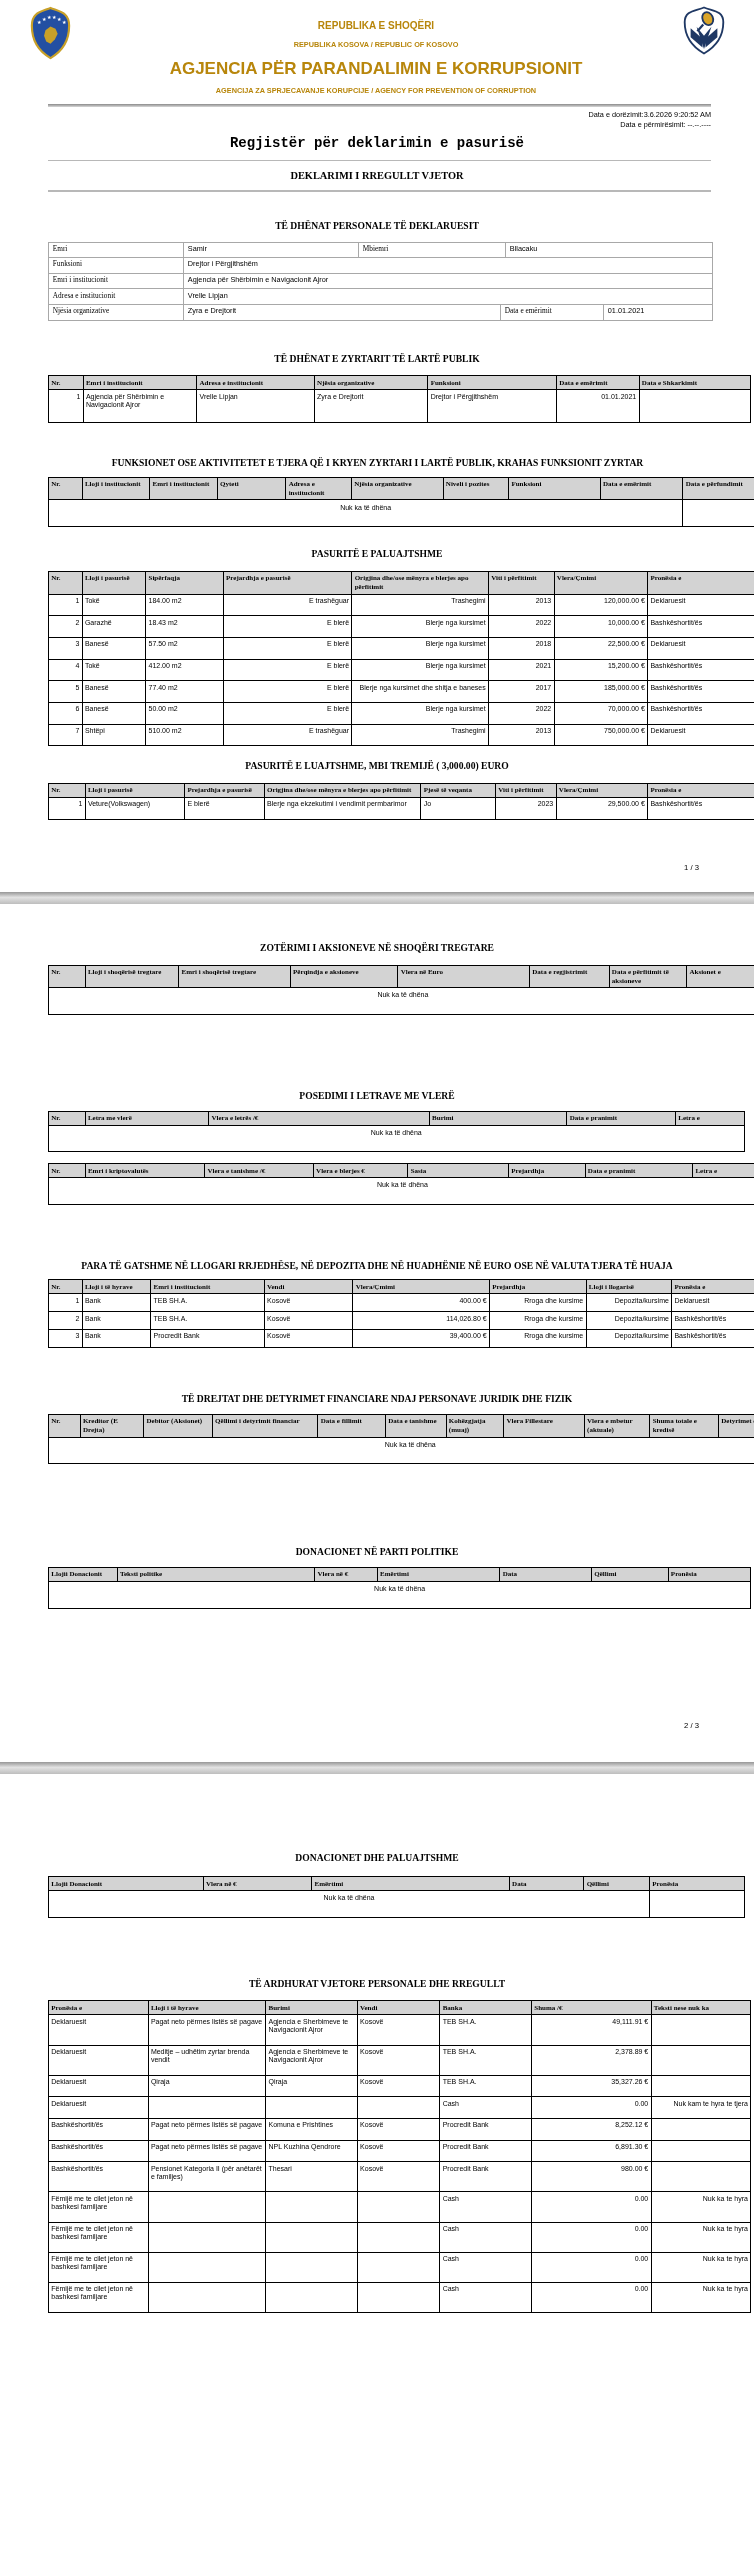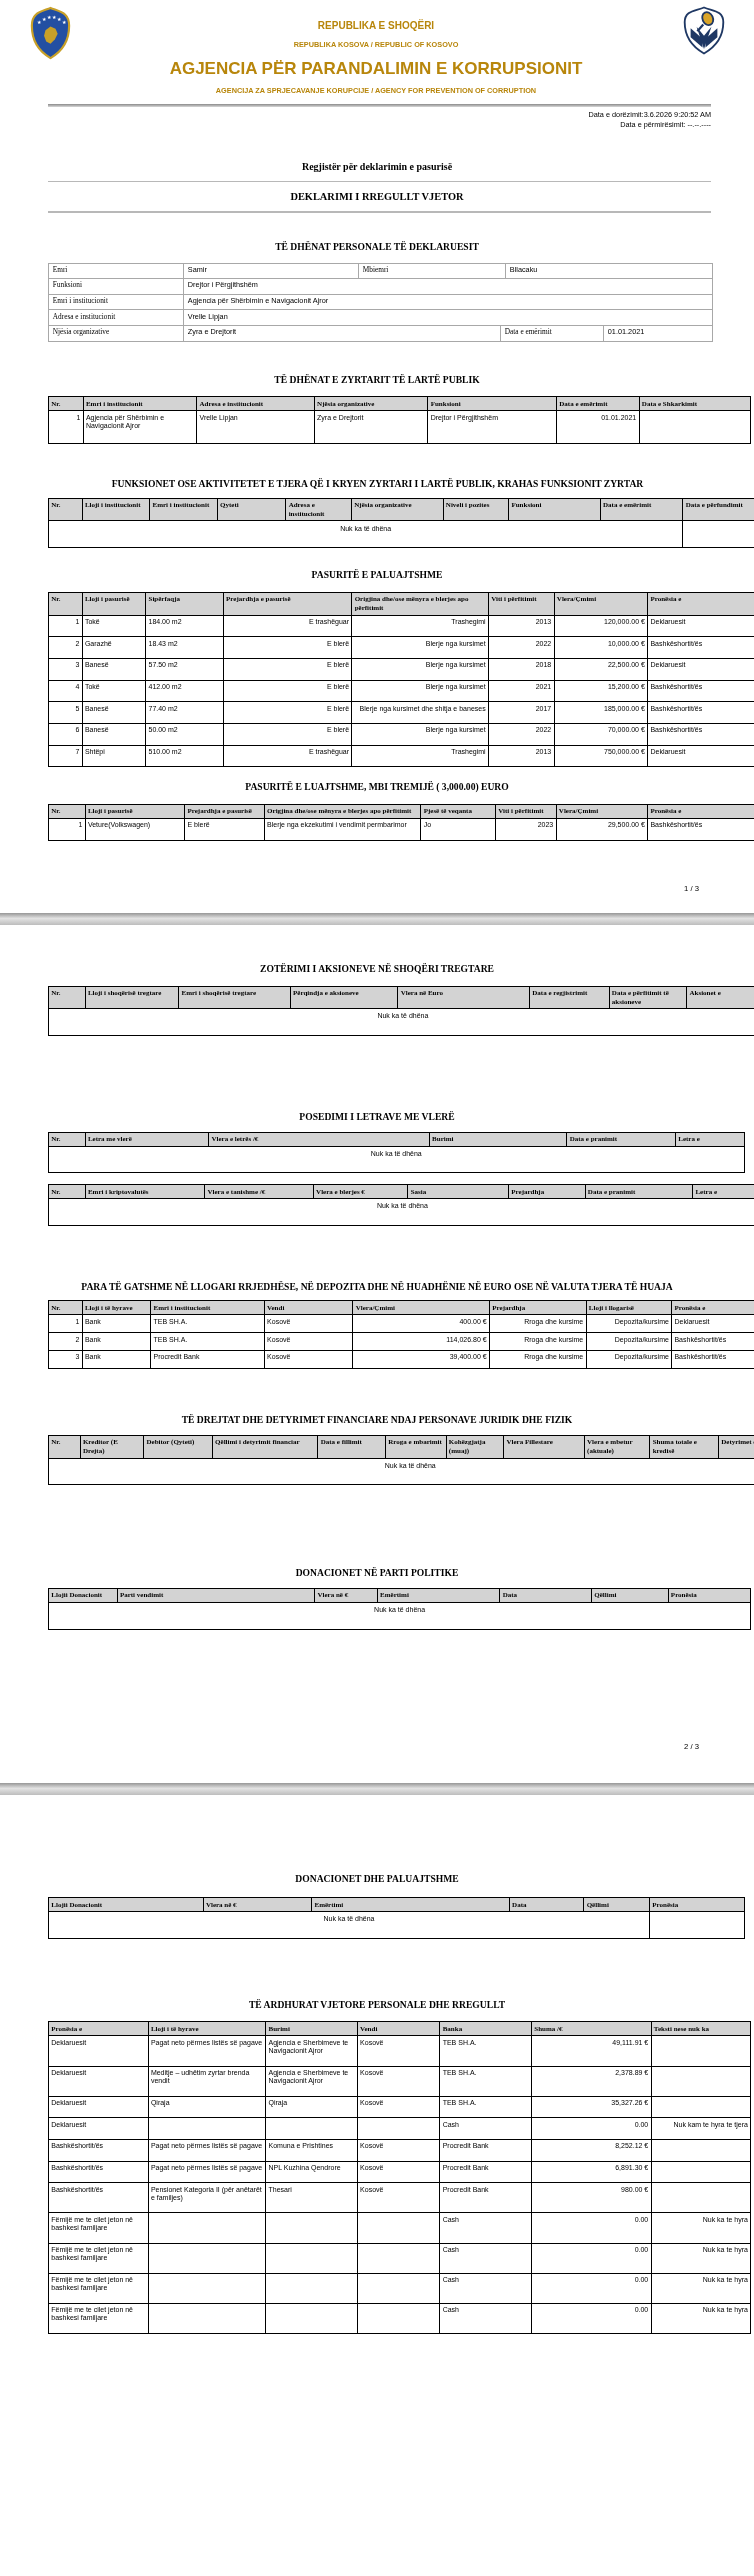--- a/index.html
+++ b/index.html
@@ -14,21 +14,21 @@
   .hdr-right{margin-right:26px;flex:0 0 auto;}
   .gold{color:#b8860b;font-weight:bold;text-align:center;line-height:1.1;}
   .g1{font-size:10px;margin-bottom:10px;}
   .g2{font-size:7.3px;margin-bottom:10.8px;}
   .g3{font-size:17px;margin-bottom:8.5px;}
   .g4{font-size:7.3px;}
 
   .thinrule{height:2.3px;background:linear-gradient(#8a8a8a,#d8d8d8);margin-top:9.2px;}
   .dates{text-align:right;font-size:7.3px;line-height:1.25;margin-top:3.8px;}
 
-  .doc-title{font-family:Liberation Serif, serif;font-weight:bold;font-size:10px;text-align:center;margin-top:32px;}
+  .doc-title{font-family:Liberation Mono, monospace;font-weight:bold;font-size:14px;text-align:center;margin-top:6px;}
   .midrule{height:1.5px;background:#b8b8b8;margin-top:9.2px;}
   .doc-sub{font-family:"Liberation Serif",serif;font-weight:bold;font-size:10.4px;text-align:center;margin-top:8.5px;}
 
   .sec-h{font-family:"Liberation Serif",serif;font-weight:bold;font-size:9.6px;text-align:center;line-height:1.25;}
 
   
   .ptable{border:0.8px solid #a8a8a8;font-size:7.3px;margin-top:10px;}
   .prow{display:flex;border-bottom:0.8px solid #a8a8a8;}
   .prow:last-child{border-bottom:none;}
   .pcell{padding:2.3px 3.8px 3.1px;border-right:0.8px solid #a8a8a8;box-sizing:border-box;min-height:14.6px;line-height:1.15;}
@@ -424,24 +424,24 @@
       </table>
   </div>
 
   <div class="sec-h" style="margin-top:45px;">TË DREJTAT DHE DETYRIMET FINANCIARE NDAJ PERSONAVE JURIDIK DHE FIZIK</div>
   <div class="inner" style="margin-top:9.2px;">
     <table class="dt">
         <thead>
           <tr>
             <th style="width: 26px;">Nr.</th>
             <th style="width: 58px;">Kreditor (E Drejta)</th>
-            <th style="width: 63px;">Debitor (Qyteti)</th>
+            <th style="width: 63px;">Debitor (Aksionet)</th>
             <th style="width: 100px;">Qëllimi i detyrimit financiar</th>
             <th style="width: 62px;">Data e fillimit</th>
-            <th style="width: 55px;">Rroga e mbarimit</th>
+            <th style="width: 55px;">Data e tanishme</th>
             <th style="width: 52px;">Kohëzgjatja (muaj)</th>
             <th style="width: 75px;">Vlera Fillestare</th>
             <th style="width: 60px;">Vlera e mbetur (aktuale)</th>
             <th style="width: 63px;">Shuma totale e kredisë</th>
             <th style="width: 48px;">Detyrimet e</th>
           </tr>
         </thead>
         <tbody>
           <tr>
             <td colspan="11" class="empty-cell">Nuk ka të dhëna</td>
@@ -449,21 +449,21 @@
         </tbody>
       </table>
   </div>
 
   <div class="sec-h" style="margin-top:82px;">DONACIONET NË PARTI POLITIKE</div>
   <div class="inner" style="margin-top:9.2px;">
     <table class="dt">
         <thead>
           <tr>
             <th style="width: 63px;">Llojii Donacionit</th>
-            <th style="width: 192px;">Parti vendimit</th>
+            <th style="width: 192px;">Teksti politike</th>
             <th style="width: 57px;">Vlera në €</th>
             <th style="width: 117px;">Emërtimi</th>
             <th style="width: 86px;">Data</th>
             <th style="width: 71px;">Qëllimi</th>
             <th style="width: 77px;">Pronësia</th>
           </tr>
         </thead>
         <tbody>
           <tr>
             <td colspan="7" class="empty-cell">Nuk ka të dhëna</td>

